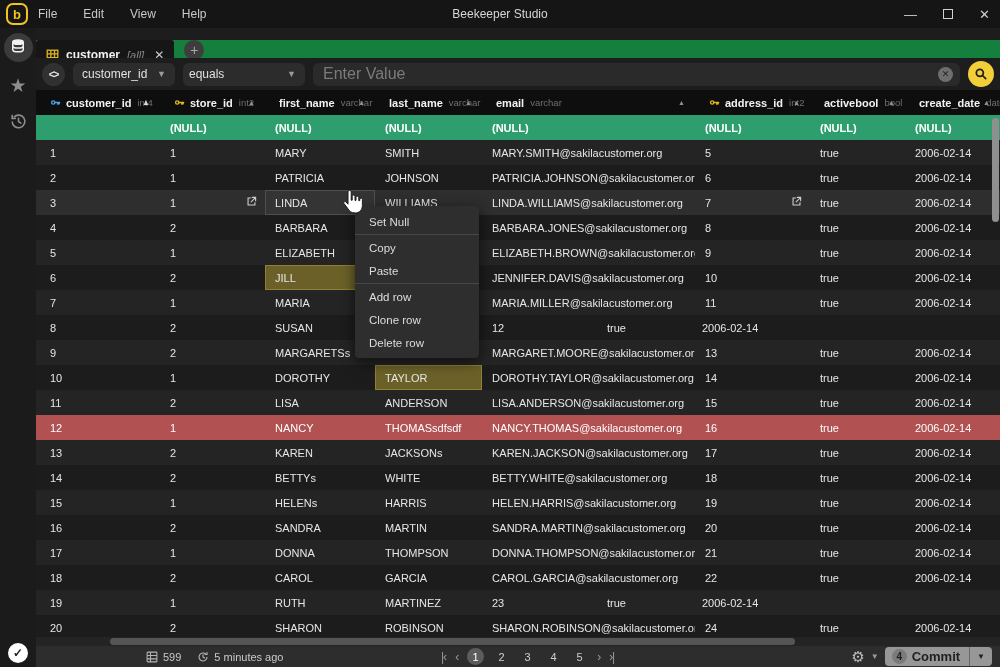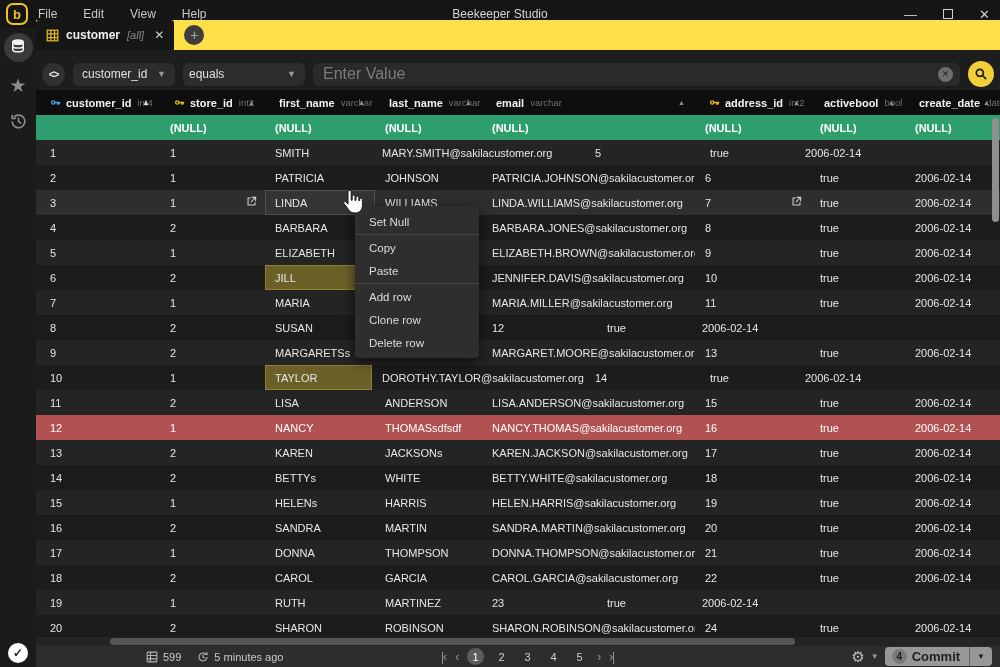--- a/index.html
+++ b/index.html
@@ -23,22 +23,22 @@
   .sidebar { position:absolute; left:0; top:28px; bottom:0; width:36px; background:#1b1b1b; z-index:5; }
   .side-ic { width:36px; height:38px; display:flex; align-items:center; justify-content:center; }
   .db-circle { width:29px; height:29px; border-radius:50%; background:#3b3b3b; display:flex; align-items:center; justify-content:center; }
   .star { color:#8d8d8d; font-size:19px; }
   .hist { color:#8d8d8d; }
   .side-bottom { position:absolute; bottom:2px; left:0; width:36px; height:24px; display:flex; align-items:center; justify-content:center; }
   .check-circle { width:20px; height:20px; border-radius:50%; background:#ffffff; color:#222;
     display:flex; align-items:center; justify-content:center; font-size:12px; font-weight:bold; }
 
   
-  .tabbar { position:absolute; left:36px; top:20px; width:964px; height:30px; background:#fde047;
-    display:flex; align-items:flex-end; }
+  .tabbar { position:absolute; left:36px; top:40px; width:964px; height:30px; background:#15803d;
+    display:flex; }
   .tab { height:30px; background:#161616; display:flex; align-items:center; padding:0 10px; gap:7px;
     font-size:12px; border-top-left-radius:3px; border-top-right-radius:3px; }
   .tab-label { color:#f0f0f0; font-weight:bold; }
   .tab-suffix { color:#8a8a8a; font-style:italic; font-size:11px; }
   .tab-close { color:#cfcfcf; font-size:12px; margin-left:3px; }
   .tab-add { width:20px; height:20px; border-radius:50%; background:#3d3d3d; color:#a8a8a8;
     display:flex; align-items:center; justify-content:center; font-size:14px; margin:0 0 5px 10px; }
 
   
   .filterbar { position:absolute; left:36px; top:58px; width:964px; height:32px; background:#1d1d1d;
@@ -275,20 +275,23 @@
         <div class="cell" style="width:95px">(NULL)</div>
         <div class="cell" style="width:95px">(NULL)</div>
       </div>
       <div class="row odd">
         <div class="cell first" style="width:124px">
           <span>1</span>
         </div>
         <div class="cell" style="width:105px">
           <span>1</span>
         </div>
+        <div class="cell" style="width:110px">
+          <span>MARY</span>
+        </div>
         <div class="cell" style="width:107px">
           <span>SMITH</span>
         </div>
         <div class="cell" style="width:213px">
           <span>MARY.SMITH@sakilacustomer.org</span>
         </div>
         <div class="cell" style="width:115px">
           <span>5</span>
         </div>
         <div class="cell" style="width:95px">
@@ -514,20 +517,23 @@
         <div class="cell" style="width:95px">
           <span>2006-02-14</span>
         </div>
       </div>
       <div class="row even">
         <div class="cell first" style="width:124px">
           <span>10</span>
         </div>
         <div class="cell" style="width:105px">
           <span>1</span>
+        </div>
+        <div class="cell" style="width:110px">
+          <span>DOROTHY</span>
         </div>
         <div class="cell edited" style="width:107px">
           <span>TAYLOR</span>
         </div>
         <div class="cell" style="width:213px">
           <span>DOROTHY.TAYLOR@sakilacustomer.org</span>
         </div>
         <div class="cell" style="width:115px">
           <span>14</span>
         </div>

